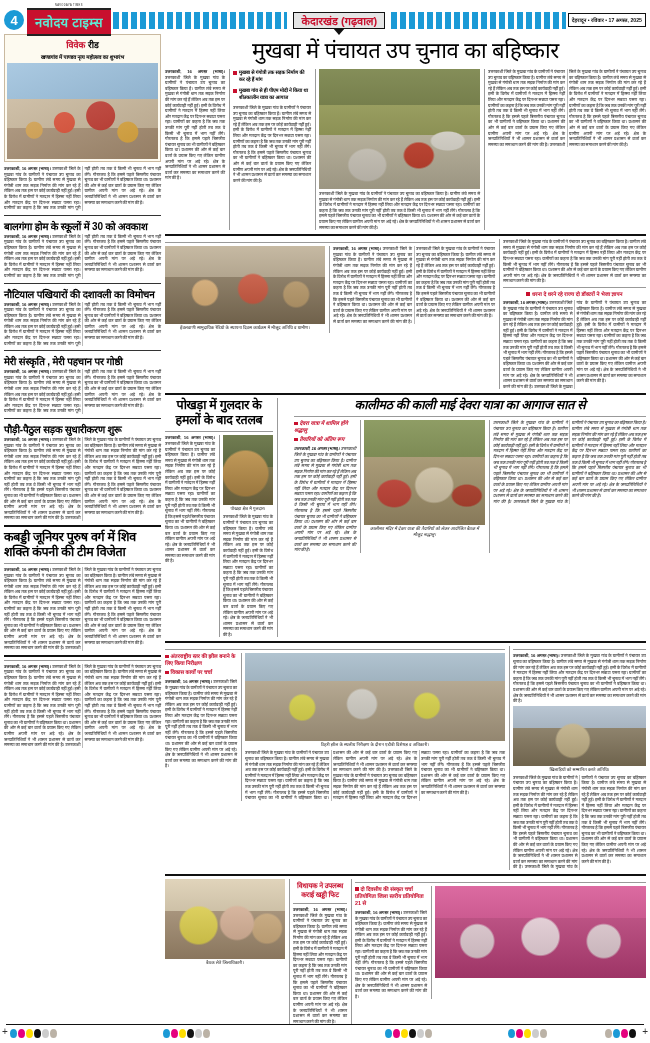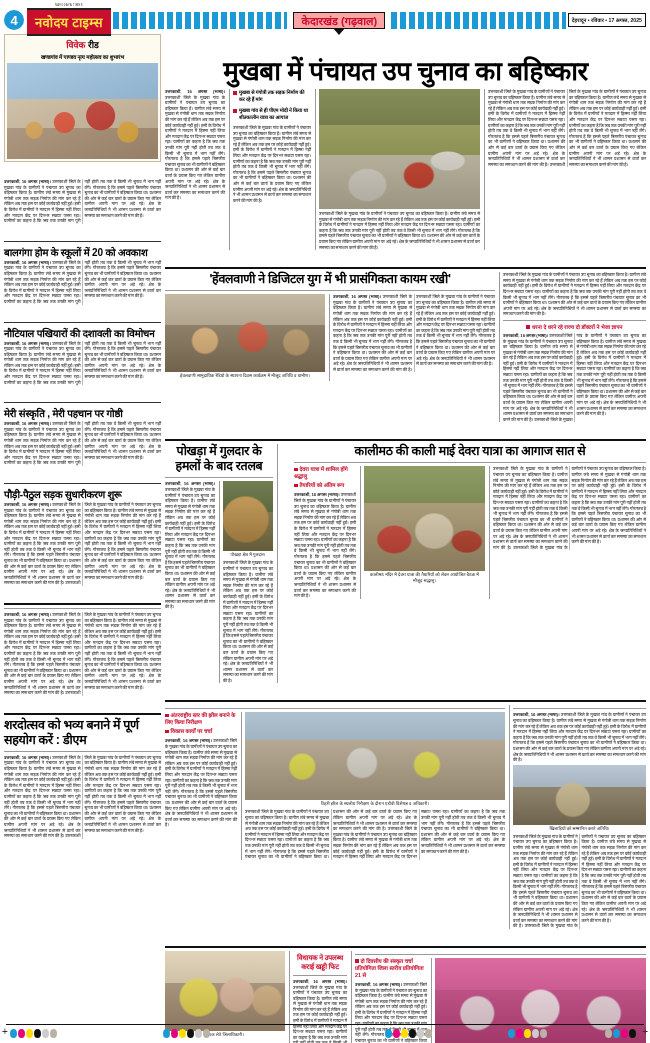--- a/index.html
+++ b/index.html
@@ -15,30 +15,30 @@
   .masthead { position: relative; height: 34px; padding: 6px 4px 0 4px; display: flex; align-items: center; }
   .page-circle {
     width: 20px; height: 20px; border-radius: 50%;
     background: #1b9ad6; color: #fff; font-weight: bold; font-size: 13px;
     display: flex; align-items: center; justify-content: center;
     flex: 0 0 auto; margin-right: 3px;
   }
   .paper-logo-wrap { position: relative; flex: 0 0 auto; }
   .paper-logo-top { font-size: 2.6px; letter-spacing: .4px; text-align: center; color: #222; line-height: 4px; }
   .paper-logo {
-    background: #c8102e; color: #fde047; font-weight: bold;
+    background: #c8102e; color: #5eead4; font-weight: bold;
     font-size: 13px; padding: 3px 8px 3px 8px; letter-spacing: .3px;
     border-top: 2px solid #222; border-bottom: 2px solid #222;
     white-space: nowrap;
   }
   .rule-bars { flex: 1 1 auto; height: 17px; margin: 0 2px;
     background: repeating-linear-gradient(90deg, #1b9ad6 0 6px, #ffffff 6px 9px); }
   .edition-badge-wrap { position: relative; flex: 0 0 auto; padding: 0 4px; }
   .edition-badge {
-    border: 1.5px solid #111; background: #fca5a5; color: #c8102e;
+    border: 1.5px solid #111; background: #e5e5e5; color: #c8102e;
     font-weight: bold; font-size: 11px; padding: 0 7px; white-space: nowrap;
   }
   .badge-tail { position: absolute; left: 50%; transform: translateX(-50%);
     bottom: -6px; width: 0; height: 0;
     border-left: 6px solid transparent; border-right: 6px solid transparent;
     border-top: 7px solid #111; }
   .dateline {
     border: 1px solid #111; font-size: 5.2px; font-weight: bold; color: #111;
     padding: 2px 3px; white-space: nowrap; flex: 0 0 auto;
   }
@@ -122,22 +122,22 @@
   .photo.p-sharad { height: 60px;
     background:
       linear-gradient(180deg, rgba(255,255,255,.2), rgba(0,0,0,.2)),
       radial-gradient(circle at 45% 58%, #cbb98c 0 16px, transparent 18px),
       linear-gradient(#a8b8c8 0 36%, #8a7c60 36% 100%);
   }
   .cap { font-size: 4.4px; line-height: 6px; text-align: center; padding: 1px 1px 2px 1px; color: #222; }
 
   
   h1.main-hl {
-    font-size: 26px; font-weight: bold; text-align: center; letter-spacing: -.4px;
-    line-height: 30px; padding: 2px 0 0 0; margin-top: 20px;
+    font-size: 22px; font-weight: normal; text-align: center; letter-spacing: -.4px;
+    line-height: 30px; padding: 2px 0 0 0;
   }
   .sub-hl-band {
     background: #faf0dc; text-align: center; font-size: 12.5px;
     padding: 2px 0 3px 0; letter-spacing: -.1px; border-bottom: 1px solid #ddd0b8;
   }
   h2.sec-hl { font-size: 12.5px; font-weight: bold; text-align: center; line-height: 15px; letter-spacing: -.3px; }
   h2.sec-hl.left { text-align: left; }
   h3.mini-hl { font-size: 10px; font-weight: bold; line-height: 12px; letter-spacing: -.2px; padding: 2px 0 1px 0; }
 
   
@@ -154,21 +154,21 @@
   .bullets { font-size: 5px; line-height: 7px; font-weight: bold; letter-spacing: -.1px; }
   .bullets li { list-style: none; position: relative; padding-left: 6px; margin-bottom: 4px; }
   .bullets li::before { content: ""; position: absolute; left: 0; top: 2px; width: 3.5px; height: 3.5px; background: #c8102e; }
 
   .red-kicker { color: #c8102e; font-size: 5.4px; font-weight: bold; line-height: 7px; }
   .red-kicker .sq { display: inline-block; width: 3.5px; height: 3.5px; background: #c8102e; margin-right: 2px; }
 
   .flexrow { display: flex; gap: 4px; }
   .vline { border-left: .5px solid #999; }
 
-  .block { margin-bottom: 17px; }
+  .block { margin-bottom: 4px; }
 
   
   .reg-strip { position: absolute; bottom: 0; left: 0; width: 650px; height: 22px; }
   .reg-group { position: absolute; bottom: 5px; display: flex; gap: 1px; }
   .reg-dot { width: 7px; height: 9px; border-radius: 50%; }
   .cross { position: absolute; bottom: 7px; font-size: 10px; color: #333; line-height: 8px; }
   .top-rule { position: absolute; top: 3px; left: 6px; right: 6px; border-top: 1px solid #111; }
 </style>
 </head>
 <body>
@@ -200,21 +200,21 @@
       <div class="feature-sub">खण्डगांव में पाण्डव नृत्य महोत्सव का शुभारंभ</div>
       <div class="photo p-pandav"></div>
     </div>
 
     <div class="txt cols2 block">
       <span class="dateline-in">उत्तरकाशी, 16 अगस्त (भाषा)।</span>
       <span>उत्तरकाशी जिले के मुखबा गांव के ग्रामीणों ने पंचायत उप चुनाव का बहिष्कार किया है। ग्रामीण लंबे समय से मुखबा से गंगोत्री धाम तक सड़क निर्माण की मांग कर रहे हैं लेकिन अब तक इस पर कोई कार्यवाही नहीं हुई। इसी के विरोध में ग्रामीणों ने मतदान में हिस्सा नहीं लिया और मतदान केंद्र पर दिनभर सन्नाटा पसरा रहा। ग्रामीणों का कहना है कि जब तक उनकी मांग पूरी नहीं होती तब तक वे किसी भी चुनाव में भाग नहीं लेंगे। गौरतलब है कि इससे पहले त्रिस्तरीय पंचायत चुनाव का भी ग्रामीणों ने बहिष्कार किया था। प्रशासन की ओर से कई बार वार्ता के प्रयास किए गए लेकिन ग्रामीण अपनी मांग पर अड़े रहे। क्षेत्र के जनप्रतिनिधियों ने भी शासन प्रशासन से वार्ता कर समस्या का समाधान करने की मांग की है।</span>
     </div>
 
     <div class="hr"></div>
-    <h3 class="mini-hl">बालगंगा होम के स्कूलों में 20 को अवकाश</h3>
+    <h3 class="mini-hl">बालगंगा होम के स्कूलों में 30 को अवकाश</h3>
     <div class="txt cols2 block">
       <span class="dateline-in">उत्तरकाशी, 16 अगस्त (भाषा)।</span>
       <span>उत्तरकाशी जिले के मुखबा गांव के ग्रामीणों ने पंचायत उप चुनाव का बहिष्कार किया है। ग्रामीण लंबे समय से मुखबा से गंगोत्री धाम तक सड़क निर्माण की मांग कर रहे हैं लेकिन अब तक इस पर कोई कार्यवाही नहीं हुई। इसी के विरोध में ग्रामीणों ने मतदान में हिस्सा नहीं लिया और मतदान केंद्र पर दिनभर सन्नाटा पसरा रहा। ग्रामीणों का कहना है कि जब तक उनकी मांग पूरी नहीं होती तब तक वे किसी भी चुनाव में भाग नहीं लेंगे। गौरतलब है कि इससे पहले त्रिस्तरीय पंचायत चुनाव का भी ग्रामीणों ने बहिष्कार किया था। प्रशासन की ओर से कई बार वार्ता के प्रयास किए गए लेकिन ग्रामीण अपनी मांग पर अड़े रहे। क्षेत्र के जनप्रतिनिधियों ने भी शासन प्रशासन से वार्ता कर समस्या का समाधान करने की मांग की है।</span>
     </div>
 
     <div class="hr"></div>
     <h3 class="mini-hl">नौटियाल पखियारों की दशावली का विमोचन</h3>
     <div class="txt cols2 block">
       <span class="dateline-in">उत्तरकाशी, 16 अगस्त (भाषा)।</span>
       <span>उत्तरकाशी जिले के मुखबा गांव के ग्रामीणों ने पंचायत उप चुनाव का बहिष्कार किया है। ग्रामीण लंबे समय से मुखबा से गंगोत्री धाम तक सड़क निर्माण की मांग कर रहे हैं लेकिन अब तक इस पर कोई कार्यवाही नहीं हुई। इसी के विरोध में ग्रामीणों ने मतदान में हिस्सा नहीं लिया और मतदान केंद्र पर दिनभर सन्नाटा पसरा रहा। ग्रामीणों का कहना है कि जब तक उनकी मांग पूरी नहीं होती तब तक वे किसी भी चुनाव में भाग नहीं लेंगे। गौरतलब है कि इससे पहले त्रिस्तरीय पंचायत चुनाव का भी ग्रामीणों ने बहिष्कार किया था। प्रशासन की ओर से कई बार वार्ता के प्रयास किए गए लेकिन ग्रामीण अपनी मांग पर अड़े रहे। क्षेत्र के जनप्रतिनिधियों ने भी शासन प्रशासन से वार्ता कर समस्या का समाधान करने की मांग की है।</span>
@@ -229,29 +229,29 @@
 
     <div class="hr"></div>
     <h3 class="mini-hl">पौड़ी-पैठुल सड़क सुधारीकरण शुरू</h3>
     <div class="txt cols2 block">
       <span class="dateline-in">उत्तरकाशी, 16 अगस्त (भाषा)।</span>
       <span>उत्तरकाशी जिले के मुखबा गांव के ग्रामीणों ने पंचायत उप चुनाव का बहिष्कार किया है। ग्रामीण लंबे समय से मुखबा से गंगोत्री धाम तक सड़क निर्माण की मांग कर रहे हैं लेकिन अब तक इस पर कोई कार्यवाही नहीं हुई। इसी के विरोध में ग्रामीणों ने मतदान में हिस्सा नहीं लिया और मतदान केंद्र पर दिनभर सन्नाटा पसरा रहा। ग्रामीणों का कहना है कि जब तक उनकी मांग पूरी नहीं होती तब तक वे किसी भी चुनाव में भाग नहीं लेंगे। गौरतलब है कि इससे पहले त्रिस्तरीय पंचायत चुनाव का भी ग्रामीणों ने बहिष्कार किया था। प्रशासन की ओर से कई बार वार्ता के प्रयास किए गए लेकिन ग्रामीण अपनी मांग पर अड़े रहे। क्षेत्र के जनप्रतिनिधियों ने भी शासन प्रशासन से वार्ता कर समस्या का समाधान करने की मांग की है।</span>
       <span>उत्तरकाशी जिले के मुखबा गांव के ग्रामीणों ने पंचायत उप चुनाव का बहिष्कार किया है। ग्रामीण लंबे समय से मुखबा से गंगोत्री धाम तक सड़क निर्माण की मांग कर रहे हैं लेकिन अब तक इस पर कोई कार्यवाही नहीं हुई। इसी के विरोध में ग्रामीणों ने मतदान में हिस्सा नहीं लिया और मतदान केंद्र पर दिनभर सन्नाटा पसरा रहा। ग्रामीणों का कहना है कि जब तक उनकी मांग पूरी नहीं होती तब तक वे किसी भी चुनाव में भाग नहीं लेंगे। गौरतलब है कि इससे पहले त्रिस्तरीय पंचायत चुनाव का भी ग्रामीणों ने बहिष्कार किया था। प्रशासन की ओर से कई बार वार्ता के प्रयास किए गए लेकिन ग्रामीण अपनी मांग पर अड़े रहे। क्षेत्र के जनप्रतिनिधियों ने भी शासन प्रशासन से वार्ता कर समस्या का समाधान करने की मांग की है।</span>
     </div>
 
     <div class="hr thick"></div>
+    <h2 class="sec-hl left">कबड्डी जूनियर पुरुष वर्ग में शिव शक्ति कंपनी की टीम विजेता</h2>
     <div class="hr thin"></div>
     <div class="txt cols2 block">
       <span class="dateline-in">उत्तरकाशी, 16 अगस्त (भाषा)।</span>
       <span>उत्तरकाशी जिले के मुखबा गांव के ग्रामीणों ने पंचायत उप चुनाव का बहिष्कार किया है। ग्रामीण लंबे समय से मुखबा से गंगोत्री धाम तक सड़क निर्माण की मांग कर रहे हैं लेकिन अब तक इस पर कोई कार्यवाही नहीं हुई। इसी के विरोध में ग्रामीणों ने मतदान में हिस्सा नहीं लिया और मतदान केंद्र पर दिनभर सन्नाटा पसरा रहा। ग्रामीणों का कहना है कि जब तक उनकी मांग पूरी नहीं होती तब तक वे किसी भी चुनाव में भाग नहीं लेंगे। गौरतलब है कि इससे पहले त्रिस्तरीय पंचायत चुनाव का भी ग्रामीणों ने बहिष्कार किया था। प्रशासन की ओर से कई बार वार्ता के प्रयास किए गए लेकिन ग्रामीण अपनी मांग पर अड़े रहे। क्षेत्र के जनप्रतिनिधियों ने भी शासन प्रशासन से वार्ता कर समस्या का समाधान करने की मांग की है।</span>
       <span>उत्तरकाशी जिले के मुखबा गांव के ग्रामीणों ने पंचायत उप चुनाव का बहिष्कार किया है। ग्रामीण लंबे समय से मुखबा से गंगोत्री धाम तक सड़क निर्माण की मांग कर रहे हैं लेकिन अब तक इस पर कोई कार्यवाही नहीं हुई। इसी के विरोध में ग्रामीणों ने मतदान में हिस्सा नहीं लिया और मतदान केंद्र पर दिनभर सन्नाटा पसरा रहा। ग्रामीणों का कहना है कि जब तक उनकी मांग पूरी नहीं होती तब तक वे किसी भी चुनाव में भाग नहीं लेंगे। गौरतलब है कि इससे पहले त्रिस्तरीय पंचायत चुनाव का भी ग्रामीणों ने बहिष्कार किया था। प्रशासन की ओर से कई बार वार्ता के प्रयास किए गए लेकिन ग्रामीण अपनी मांग पर अड़े रहे। क्षेत्र के जनप्रतिनिधियों ने भी शासन प्रशासन से वार्ता कर समस्या का समाधान करने की मांग की है।</span>
     </div>
 
     <div class="hr thick"></div>
-    <h2 class="sec-hl left">शरदोत्सव को भव्य बनाने में पूर्ण सहयोग करें : डीएम</h2>
     <div class="hr thin"></div>
     <div class="txt cols2 block">
       <span class="dateline-in">उत्तरकाशी, 16 अगस्त (भाषा)।</span>
       <span>उत्तरकाशी जिले के मुखबा गांव के ग्रामीणों ने पंचायत उप चुनाव का बहिष्कार किया है। ग्रामीण लंबे समय से मुखबा से गंगोत्री धाम तक सड़क निर्माण की मांग कर रहे हैं लेकिन अब तक इस पर कोई कार्यवाही नहीं हुई। इसी के विरोध में ग्रामीणों ने मतदान में हिस्सा नहीं लिया और मतदान केंद्र पर दिनभर सन्नाटा पसरा रहा। ग्रामीणों का कहना है कि जब तक उनकी मांग पूरी नहीं होती तब तक वे किसी भी चुनाव में भाग नहीं लेंगे। गौरतलब है कि इससे पहले त्रिस्तरीय पंचायत चुनाव का भी ग्रामीणों ने बहिष्कार किया था। प्रशासन की ओर से कई बार वार्ता के प्रयास किए गए लेकिन ग्रामीण अपनी मांग पर अड़े रहे। क्षेत्र के जनप्रतिनिधियों ने भी शासन प्रशासन से वार्ता कर समस्या का समाधान करने की मांग की है।</span>
       <span>उत्तरकाशी जिले के मुखबा गांव के ग्रामीणों ने पंचायत उप चुनाव का बहिष्कार किया है। ग्रामीण लंबे समय से मुखबा से गंगोत्री धाम तक सड़क निर्माण की मांग कर रहे हैं लेकिन अब तक इस पर कोई कार्यवाही नहीं हुई। इसी के विरोध में ग्रामीणों ने मतदान में हिस्सा नहीं लिया और मतदान केंद्र पर दिनभर सन्नाटा पसरा रहा। ग्रामीणों का कहना है कि जब तक उनकी मांग पूरी नहीं होती तब तक वे किसी भी चुनाव में भाग नहीं लेंगे। गौरतलब है कि इससे पहले त्रिस्तरीय पंचायत चुनाव का भी ग्रामीणों ने बहिष्कार किया था। प्रशासन की ओर से कई बार वार्ता के प्रयास किए गए लेकिन ग्रामीण अपनी मांग पर अड़े रहे। क्षेत्र के जनप्रतिनिधियों ने भी शासन प्रशासन से वार्ता कर समस्या का समाधान करने की मांग की है।</span>
     </div>
   </div>
 
   <div class="col-main">
 
@@ -284,21 +284,20 @@
           <span>उत्तरकाशी जिले के मुखबा गांव के ग्रामीणों ने पंचायत उप चुनाव का बहिष्कार किया है। ग्रामीण लंबे समय से मुखबा से गंगोत्री धाम तक सड़क निर्माण की मांग कर रहे हैं लेकिन अब तक इस पर कोई कार्यवाही नहीं हुई। इसी के विरोध में ग्रामीणों ने मतदान में हिस्सा नहीं लिया और मतदान केंद्र पर दिनभर सन्नाटा पसरा रहा। ग्रामीणों का कहना है कि जब तक उनकी मांग पूरी नहीं होती तब तक वे किसी भी चुनाव में भाग नहीं लेंगे। गौरतलब है कि इससे पहले त्रिस्तरीय पंचायत चुनाव का भी ग्रामीणों ने बहिष्कार किया था। प्रशासन की ओर से कई बार वार्ता के प्रयास किए गए लेकिन ग्रामीण अपनी मांग पर अड़े रहे। क्षेत्र के जनप्रतिनिधियों ने भी शासन प्रशासन से वार्ता कर समस्या का समाधान करने की मांग की है।</span>
           <span>उत्तरकाशी जिले के मुखबा गांव के ग्रामीणों ने पंचायत उप चुनाव का बहिष्कार किया है। ग्रामीण लंबे समय से मुखबा से गंगोत्री धाम तक सड़क निर्माण की मांग कर रहे हैं लेकिन अब तक इस पर कोई कार्यवाही नहीं हुई। इसी के विरोध में ग्रामीणों ने मतदान में हिस्सा नहीं लिया और मतदान केंद्र पर दिनभर सन्नाटा पसरा रहा। ग्रामीणों का कहना है कि जब तक उनकी मांग पूरी नहीं होती तब तक वे किसी भी चुनाव में भाग नहीं लेंगे। गौरतलब है कि इससे पहले त्रिस्तरीय पंचायत चुनाव का भी ग्रामीणों ने बहिष्कार किया था। प्रशासन की ओर से कई बार वार्ता के प्रयास किए गए लेकिन ग्रामीण अपनी मांग पर अड़े रहे। क्षेत्र के जनप्रतिनिधियों ने भी शासन प्रशासन से वार्ता कर समस्या का समाधान करने की मांग की है।</span>
         </div>
       </div>
     </div>
 
     <div class="hr thick"></div>
 
     <div class="flexrow block">
       <div style="width:330px;">
-        <h2 class="sec-hl">'हेंवलवाणी ने डिजिटल युग में भी प्रासंगिकता कायम रखी'</h2>
         <div class="hr thin"></div>
         <div class="flexrow">
           <div style="width:160px;">
             <div class="photo p-hewal"></div>
             <div class="cap">हेंवलवाणी सामुदायिक रेडियो के स्थापना दिवस कार्यक्रम में मौजूद अतिथि व ग्रामीण।</div>
           </div>
           <div class="vline" style="flex:1; padding-left:3px;">
             <div class="txt cols2">
               <span class="dateline-in">उत्तरकाशी, 16 अगस्त (भाषा)।</span>
               <span>उत्तरकाशी जिले के मुखबा गांव के ग्रामीणों ने पंचायत उप चुनाव का बहिष्कार किया है। ग्रामीण लंबे समय से मुखबा से गंगोत्री धाम तक सड़क निर्माण की मांग कर रहे हैं लेकिन अब तक इस पर कोई कार्यवाही नहीं हुई। इसी के विरोध में ग्रामीणों ने मतदान में हिस्सा नहीं लिया और मतदान केंद्र पर दिनभर सन्नाटा पसरा रहा। ग्रामीणों का कहना है कि जब तक उनकी मांग पूरी नहीं होती तब तक वे किसी भी चुनाव में भाग नहीं लेंगे। गौरतलब है कि इससे पहले त्रिस्तरीय पंचायत चुनाव का भी ग्रामीणों ने बहिष्कार किया था। प्रशासन की ओर से कई बार वार्ता के प्रयास किए गए लेकिन ग्रामीण अपनी मांग पर अड़े रहे। क्षेत्र के जनप्रतिनिधियों ने भी शासन प्रशासन से वार्ता कर समस्या का समाधान करने की मांग की है।</span>
@@ -339,21 +338,21 @@
           <div class="vline" style="flex:1; padding-left:3px;">
             <div class="photo p-leopard"></div>
             <div class="cap">पोखड़ा क्षेत्र में गुलदार।</div>
             <div class="txt">
               <span>उत्तरकाशी जिले के मुखबा गांव के ग्रामीणों ने पंचायत उप चुनाव का बहिष्कार किया है। ग्रामीण लंबे समय से मुखबा से गंगोत्री धाम तक सड़क निर्माण की मांग कर रहे हैं लेकिन अब तक इस पर कोई कार्यवाही नहीं हुई। इसी के विरोध में ग्रामीणों ने मतदान में हिस्सा नहीं लिया और मतदान केंद्र पर दिनभर सन्नाटा पसरा रहा। ग्रामीणों का कहना है कि जब तक उनकी मांग पूरी नहीं होती तब तक वे किसी भी चुनाव में भाग नहीं लेंगे। गौरतलब है कि इससे पहले त्रिस्तरीय पंचायत चुनाव का भी ग्रामीणों ने बहिष्कार किया था। प्रशासन की ओर से कई बार वार्ता के प्रयास किए गए लेकिन ग्रामीण अपनी मांग पर अड़े रहे। क्षेत्र के जनप्रतिनिधियों ने भी शासन प्रशासन से वार्ता कर समस्या का समाधान करने की मांग की है।</span>
             </div>
           </div>
         </div>
       </div>
 
-      <div class="vline" style="flex:1; padding-left:16px;">
+      <div class="vline" style="flex:1; padding-left:16px;font-style:italic;">
         <h2 class="sec-hl">कालीमठ की काली माई देवरा यात्रा का आगाज सात से</h2>
         <div class="hr thin"></div>
         <div class="flexrow">
           <div style="width:62px;">
             <div class="red-kicker">
               <span class="sq"></span><span>देवरा यात्रा में शामिल होंगे श्रद्धालु</span>
             </div>
             <div class="red-kicker" style="margin-top:2px;">
               <span class="sq"></span><span>तैयारियों को अंतिम रूप</span>
             </div>

